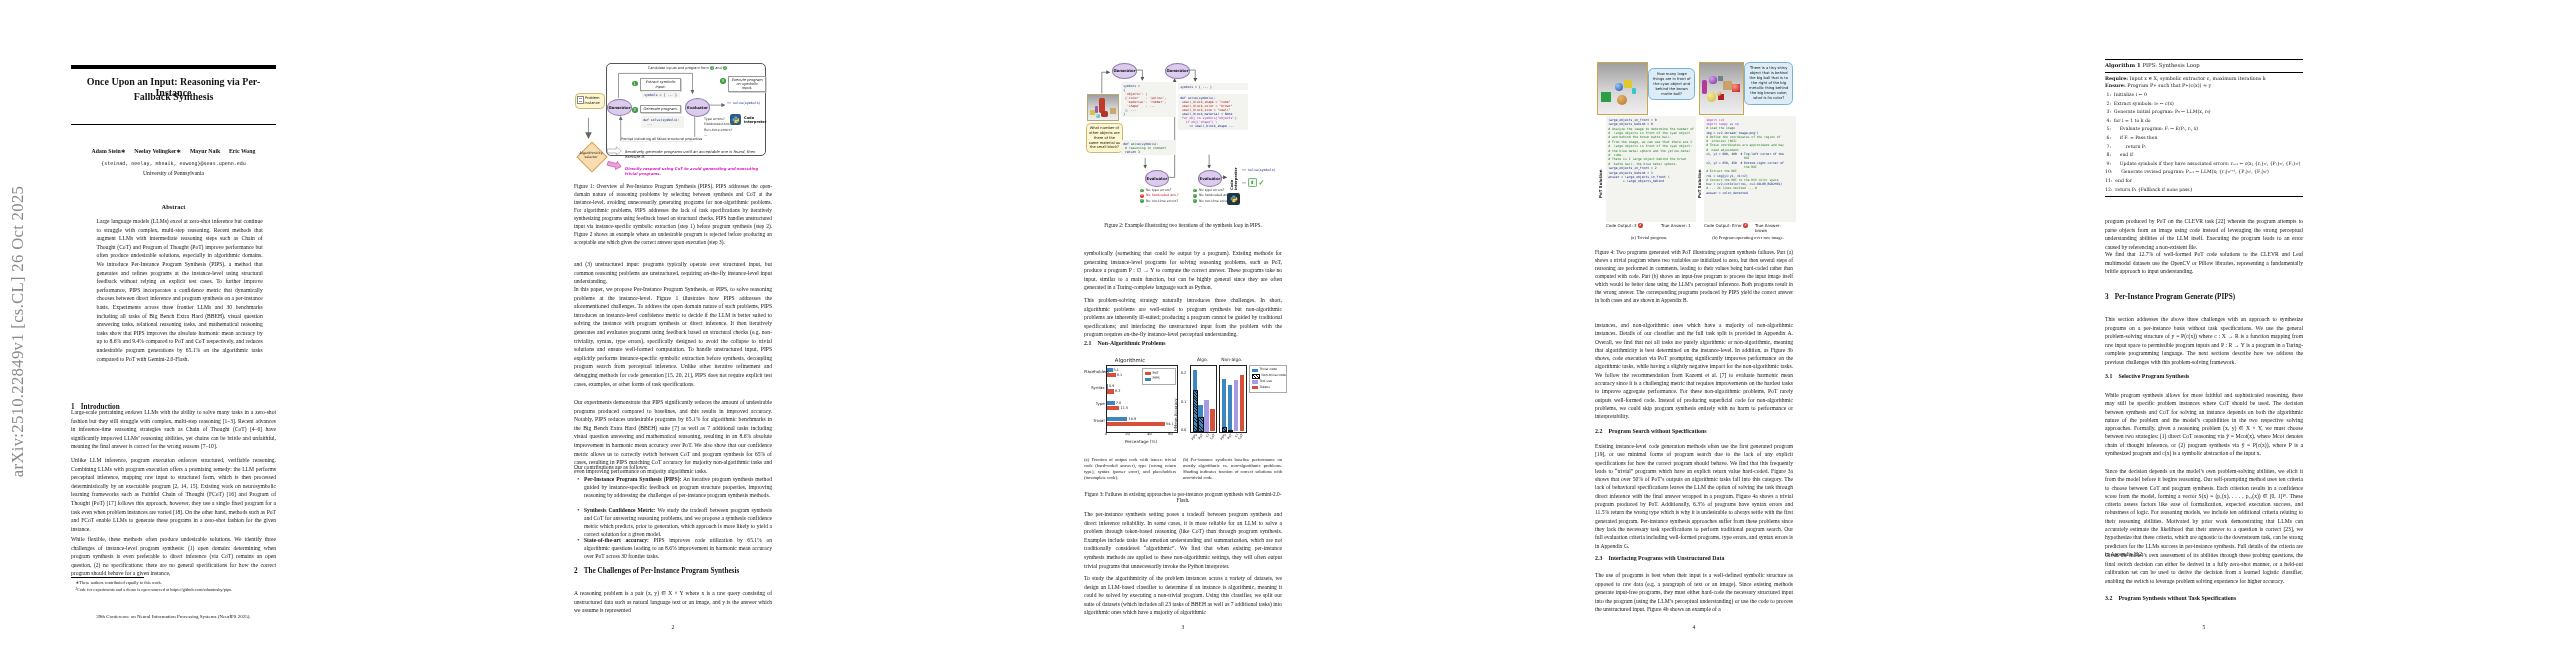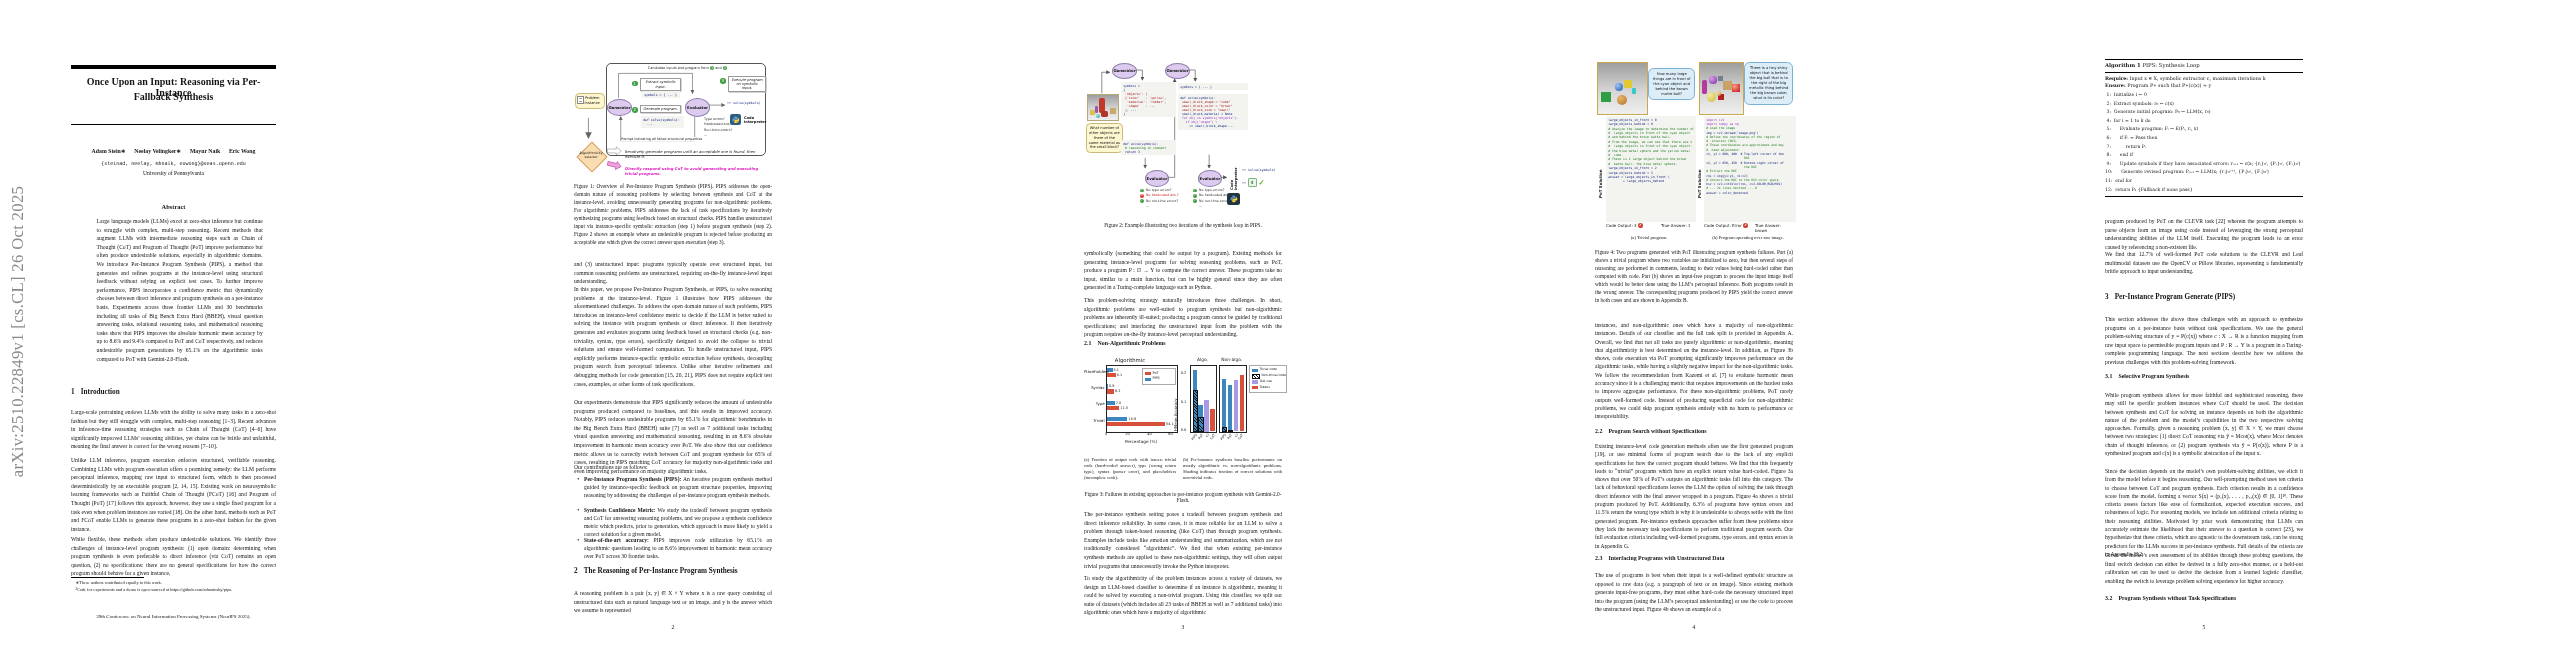--- a/index.html
+++ b/index.html
@@ -80,21 +80,21 @@
   <div class="col" style="left:71px;width:205px">
     <div class="blk rule" style="top:65px;left:0;right:0;height:3.9px"></div>
     <div class="blk ctr" style="top:76px;left:0;right:0;font-size:10px;font-weight:bold">Once Upon an Input: Reasoning via Per-Instance</div>
     <div class="blk ctr" style="top:91px;left:0;right:0;font-size:10px;font-weight:bold">Fallback Synthesis</div>
     <div class="blk rule" style="top:124px;left:0;right:0;height:0.8px"></div>
     <div class="blk ctr" style="top:148px;left:0;right:0;font-size:5.8px;font-weight:bold">Adam Stein∗  Neelay Velingker∗  Mayur Naik  Eric Wong</div>
     <div class="blk ctr" style="top:160px;left:0;right:0;font-size:5px;font-family:'DejaVu Sans Mono',monospace">{steinad, neelay, mhnaik, exwong}@seas.upenn.edu</div>
     <div class="blk ctr" style="top:170px;left:0;right:0;font-size:5.6px">University of Pennsylvania</div>
     <div class="blk ctr" style="top:203px;left:0;right:0;font-size:6.4px;font-weight:bold">Abstract</div>
     <div class="blk p" style="top:217px;left:25.6px;right:13.3px">Large language models (LLMs) excel at zero-shot inference but continue to struggle with complex, multi-step reasoning. Recent methods that augment LLMs with intermediate reasoning steps such as Chain of Thought (CoT) and Program of Thought (PoT) improve performance but often produce undesirable solutions, especially in algorithmic domains. We introduce Per-Instance Program Synthesis (PIPS), a method that generates and refines programs at the instance-level using structural feedback without relying on explicit test cases. To further improve performance, PIPS incorporates a confidence metric that dynamically chooses between direct inference and program synthesis on a per-instance basis. Experiments across three frontier LLMs and 30 benchmarks including all tasks of Big Bench Extra Hard (BBEH), visual question answering tasks, relational reasoning tasks, and mathematical reasoning tasks show that PIPS improves the absolute harmonic mean accuracy by up to 8.6% and 9.4% compared to PoT and CoT respectively, and reduces undesirable program generations by 65.1% on the algorithmic tasks compared to PoT with Gemini-2.0-Flash.</div>
-    <div class="blk h1" style="top:388px;left:0"><span class="hnum">1</span><span>Introduction</span></div>
+    <div class="blk h1" style="top:403px;left:0"><span class="hnum">1</span><span>Introduction</span></div>
     <div class="blk p" style="top:408px;left:0;right:0">Large-scale pretraining endows LLMs with the ability to solve many tasks in a zero-shot fashion but they still struggle with complex, multi-step reasoning [1–3]. Recent advances in inference-time reasoning strategies such as Chain of Thought (CoT) [4–6] have significantly improved LLMs’ reasoning abilities, yet chains can be brittle and unfaithful, meaning the final answer is correct for the wrong reasons [7–10].</div>
     <div class="blk p" style="top:456px;left:0;right:0">Unlike LLM inference, program execution enforces structured, verifiable reasoning. Combining LLMs with program execution offers a promising remedy: the LLM performs perceptual inference, mapping raw input to structured form, which is then processed deterministically by an executable program [2, 14, 15]. Existing work on neurosymbolic learning frameworks such as Faithful Chain of Thought (FCoT) [16] and Program of Thought (PoT) [17] follows this approach, however, they use a single fixed program for a task even when problem instances are varied [18]. On the other hand, methods such as PoT and FCoT enable LLMs to generate these programs in a zero-shot fashion for the given instance.</div>
     <div class="blk p" style="top:535px;left:0;right:0">While flexible, these methods often produce undesirable solutions. We identify three challenges of instance-level program synthesis: (1) open domain: determining when program synthesis is even preferable to direct inference (via CoT) remains an open question, (2) no specifications: there are no general specifications for how the correct program should behave for a given instance,</div>
     <div class="blk rule" style="top:577px;left:0;width:73px;height:0.6px"></div>
     <div class="blk" style="top:580px;left:4.4px;right:0;font-size:4.4px">∗These authors contributed equally to this work.</div>
     <div class="blk" style="top:587px;left:4.4px;right:0;font-size:4.4px">²Code for experiments and a demo is open-sourced at https://github.com/adaminsky/pips.</div>
     <div class="blk ctr" style="top:614px;left:0;right:0;font-size:5px">39th Conference on Neural Information Processing Systems (NeurIPS 2025).</div>
   </div>
 </div>
 
@@ -173,21 +173,21 @@
       <span><b>Per-Instance Program Synthesis (PIPS):</b><span> An iterative program synthesis method guided by instance-specific feedback on program structure properties, improving reasoning by addressing the challenges of per-instance program synthesis methods.</span></span>
     </div>
     <div class="blk p bullet" style="top:506px;left:3.3px;right:0;line-height:8px">
       <span class="bmark">•</span>
       <span><b>Synthesis Confidence Metric:</b><span> We study the tradeoff between program synthesis and CoT for answering reasoning problems, and we propose a synthesis confidence metric which predicts, prior to generation, which approach is more likely to yield a correct solution for a given model.</span></span>
     </div>
     <div class="blk p bullet" style="top:536px;left:3.3px;right:0;line-height:8px">
       <span class="bmark">•</span>
       <span><b>State-of-the-art accuracy:</b><span> PIPS improves code utilization by 65.1% on algorithmic questions leading to an 8.6% improvement in harmonic mean accuracy over PoT across 30 frontier tasks.</span></span>
     </div>
-    <div class="blk h1" style="top:567px;left:0"><span class="hnum">2</span><span>The Reasoning of Per-Instance Program Synthesis</span></div>
+    <div class="blk h1" style="top:567px;left:0"><span class="hnum">2</span><span>The Challenges of Per-Instance Program Synthesis</span></div>
     <div class="blk p" style="top:589px;left:0;right:0">A reasoning problem is a pair (x, y) ∈ X × Y where x is a raw query consisting of unstructured data such as natural language text or an image, and y is the answer which we assume is represented</div>
     <div class="blk ctr" style="top:624px;left:0;right:0;font-size:5.6px">2</div>
   </div>
 </div>
 
 <div class="page" style="left:1020px">
   <div class="col" style="left:64px;width:198px">
 
     <div class="blk" style="top:60px;left:0;width:198px;height:158px">
       <svg width="198" height="158" style="position:absolute;left:0;top:0" viewBox="0 0 356 284">

